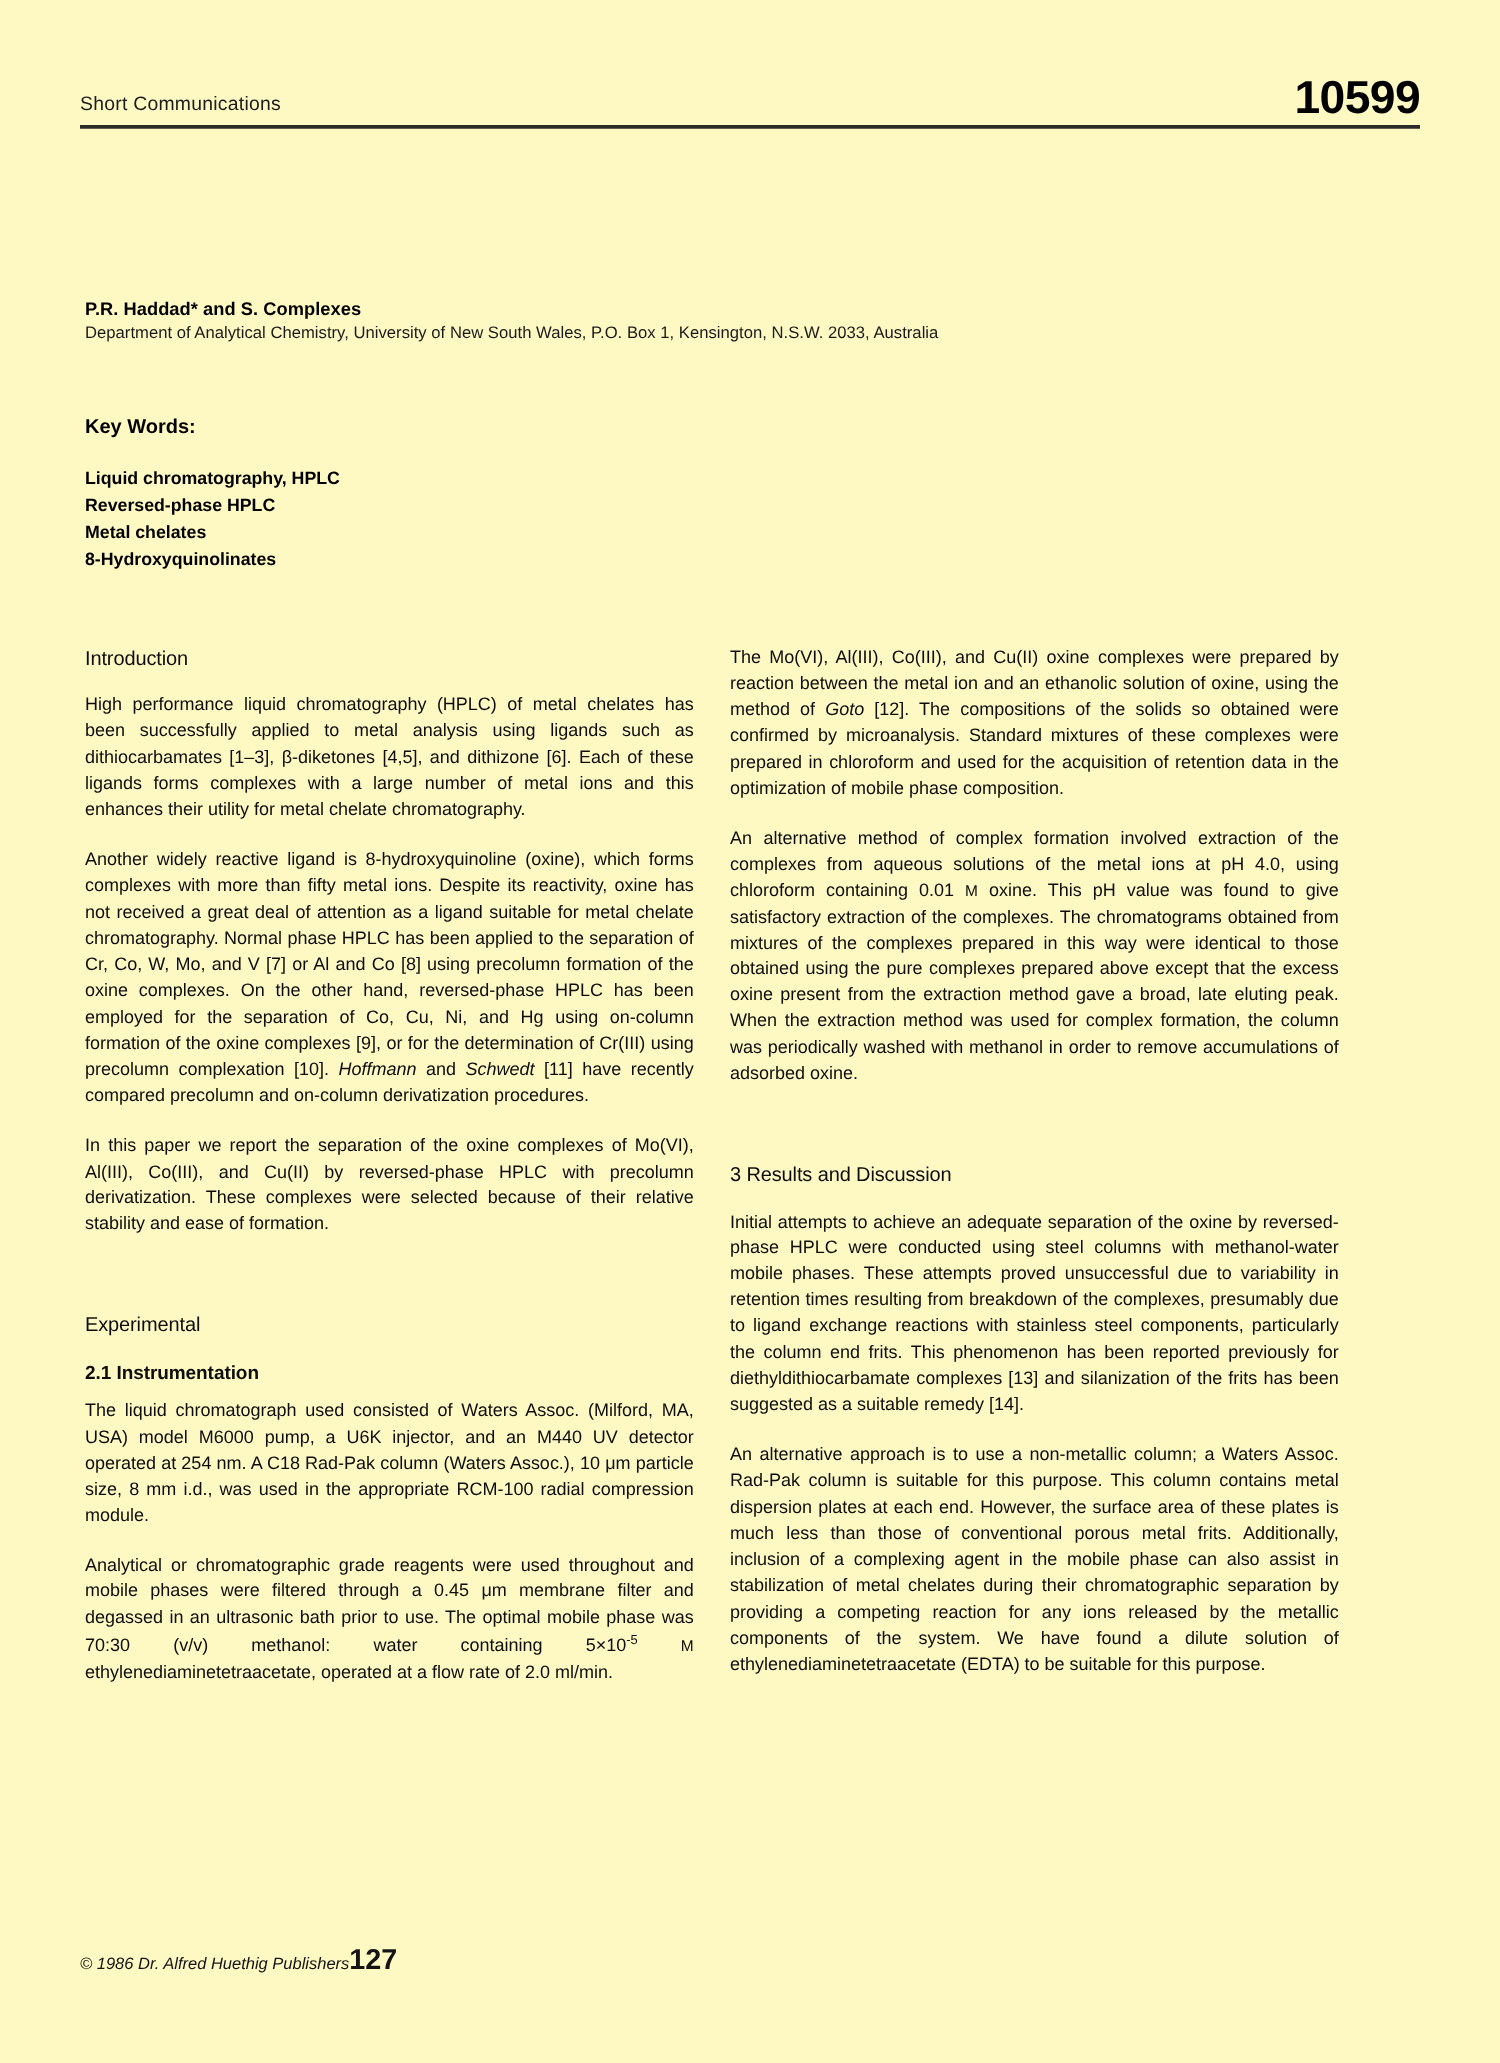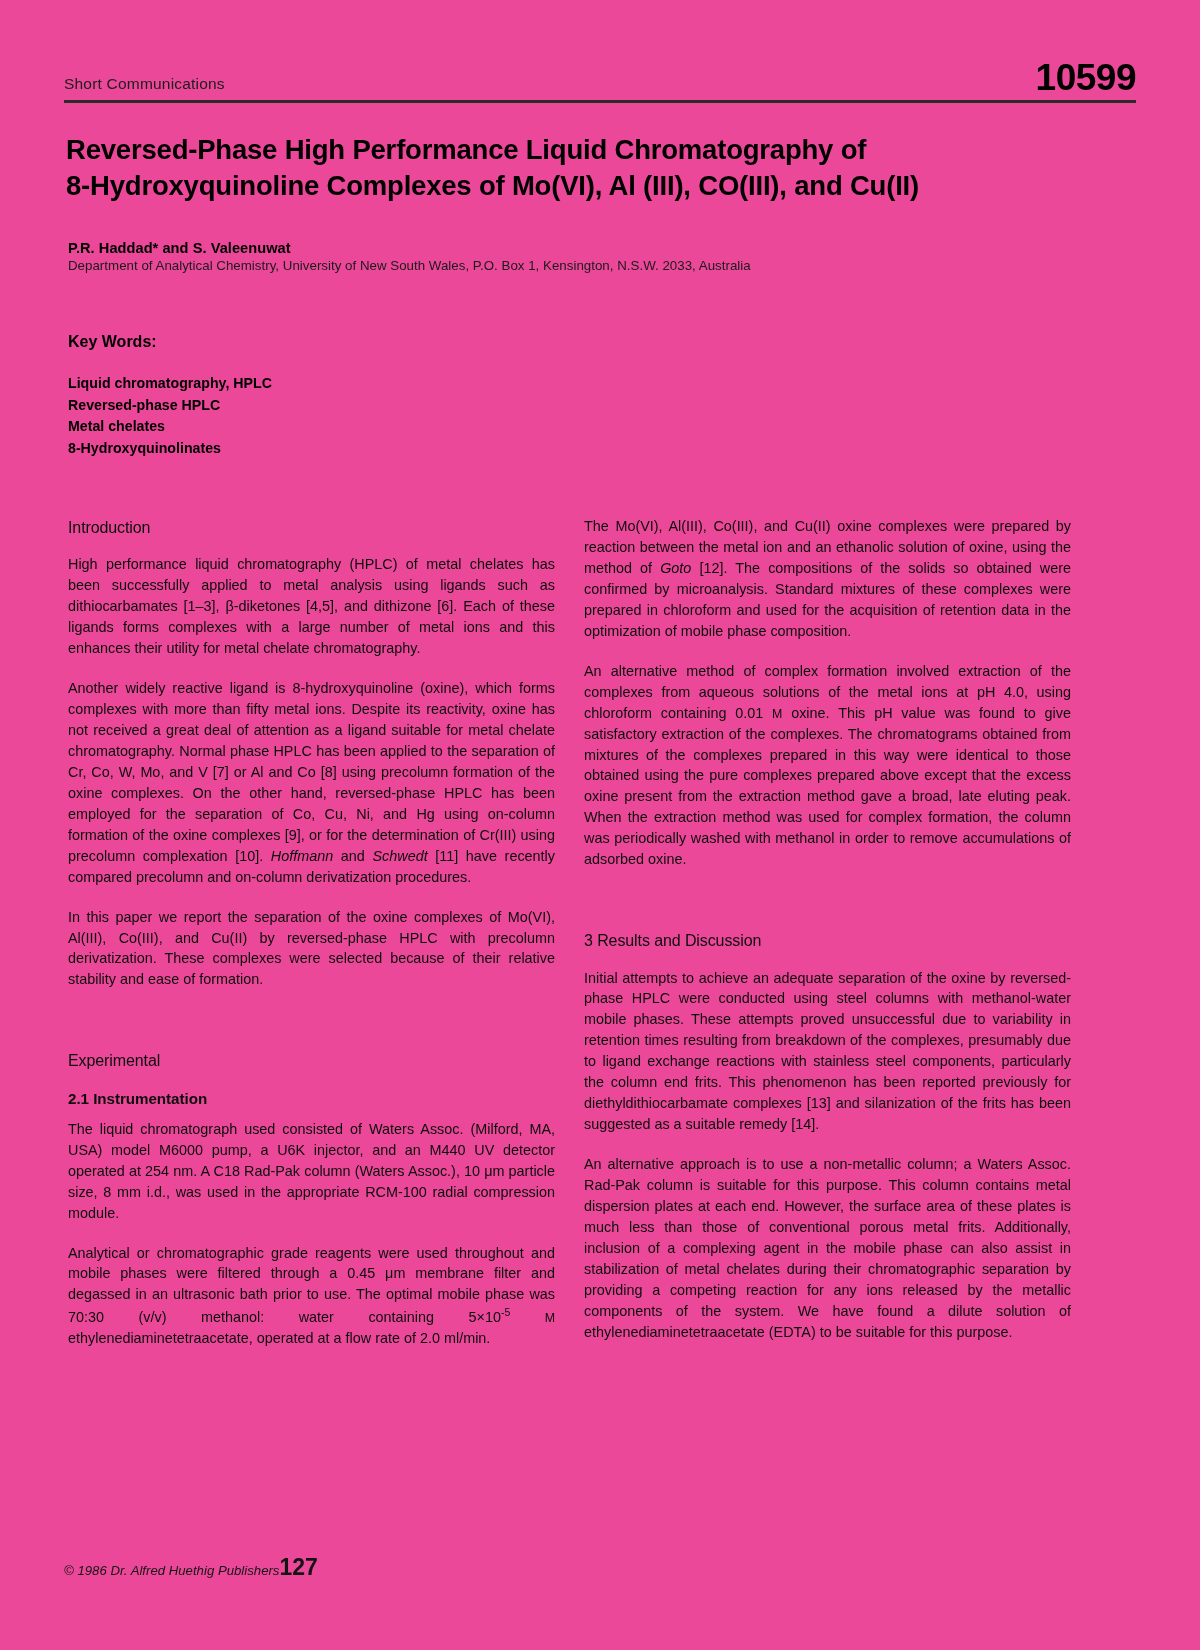--- a/index.html
+++ b/index.html
@@ -8,21 +8,21 @@
     background: #ffffff;
   }
   body {
     font-family: "Liberation Sans", sans-serif;
     color: #000000;
   }
   .page {
     position: relative;
     width: 1200px;
     height: 1650px;
-    background: #ec4899;
+    background: #fef9c3;
     box-sizing: border-box;
     padding: 0;
     overflow: hidden;
   }
 
   
   .runhead {
     position: absolute;
     left: 64px;
     right: 64px;
@@ -171,26 +171,22 @@
 <body>
 
 <div class="page">
 
   <div class="runhead">
     <div class="runhead-left">Short Communications</div>
     <div class="runhead-right">10599</div>
   </div>
   <div class="rule"></div>
 
-  <div class="title">
-    <div>Reversed-Phase High Performance Liquid Chromatography of</div>
-    <div>8-Hydroxyquinoline Complexes of Mo(VI), Al (III), CO(III), and Cu(II)</div>
-  </div>
-
-  <div class="authors">P.R. Haddad* and S. Valeenuwat</div>
+
+  <div class="authors">P.R. Haddad* and S. Complexes</div>
   <div class="affil">Department of Analytical Chemistry, University of New South Wales, P.O. Box 1, Kensington, N.S.W. 2033, Australia</div>
 
   <div class="kw-title">Key Words:</div>
   <div class="kw-list">
     <div>Liquid chromatography, HPLC</div>
     <div>Reversed-phase HPLC</div>
     <div>Metal chelates</div>
     <div>8-Hydroxyquinolinates</div>
   </div>
 

